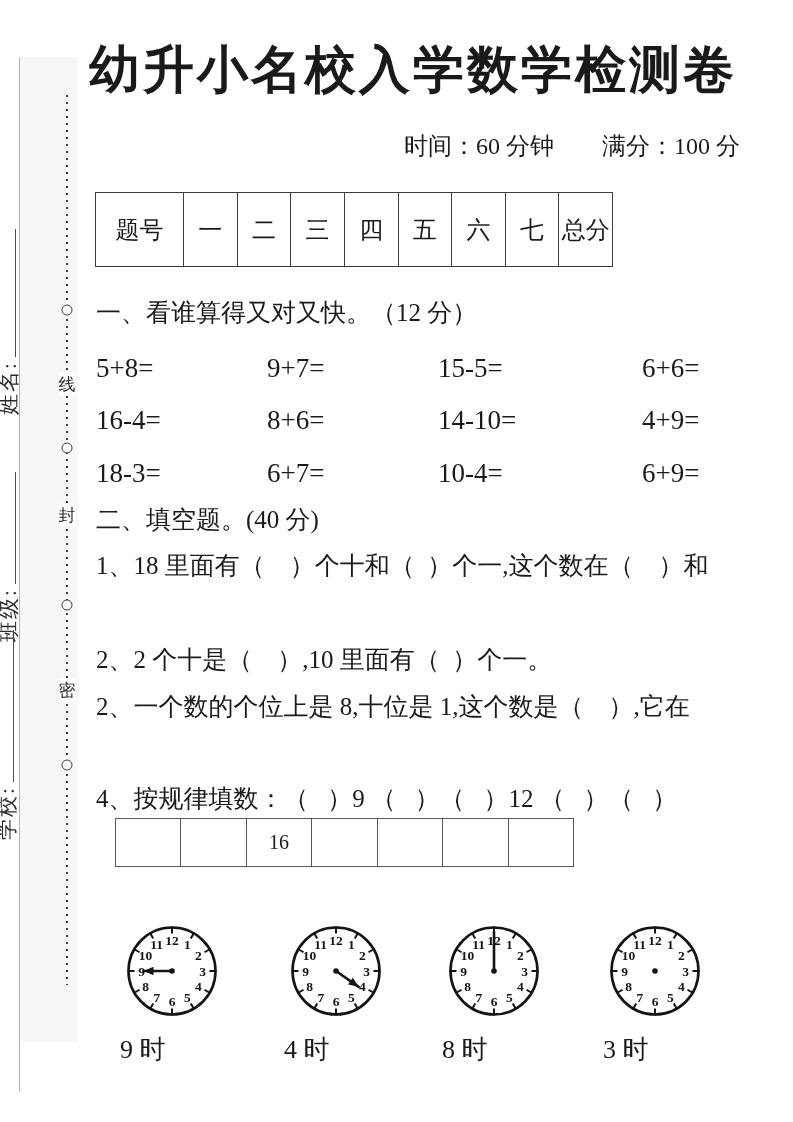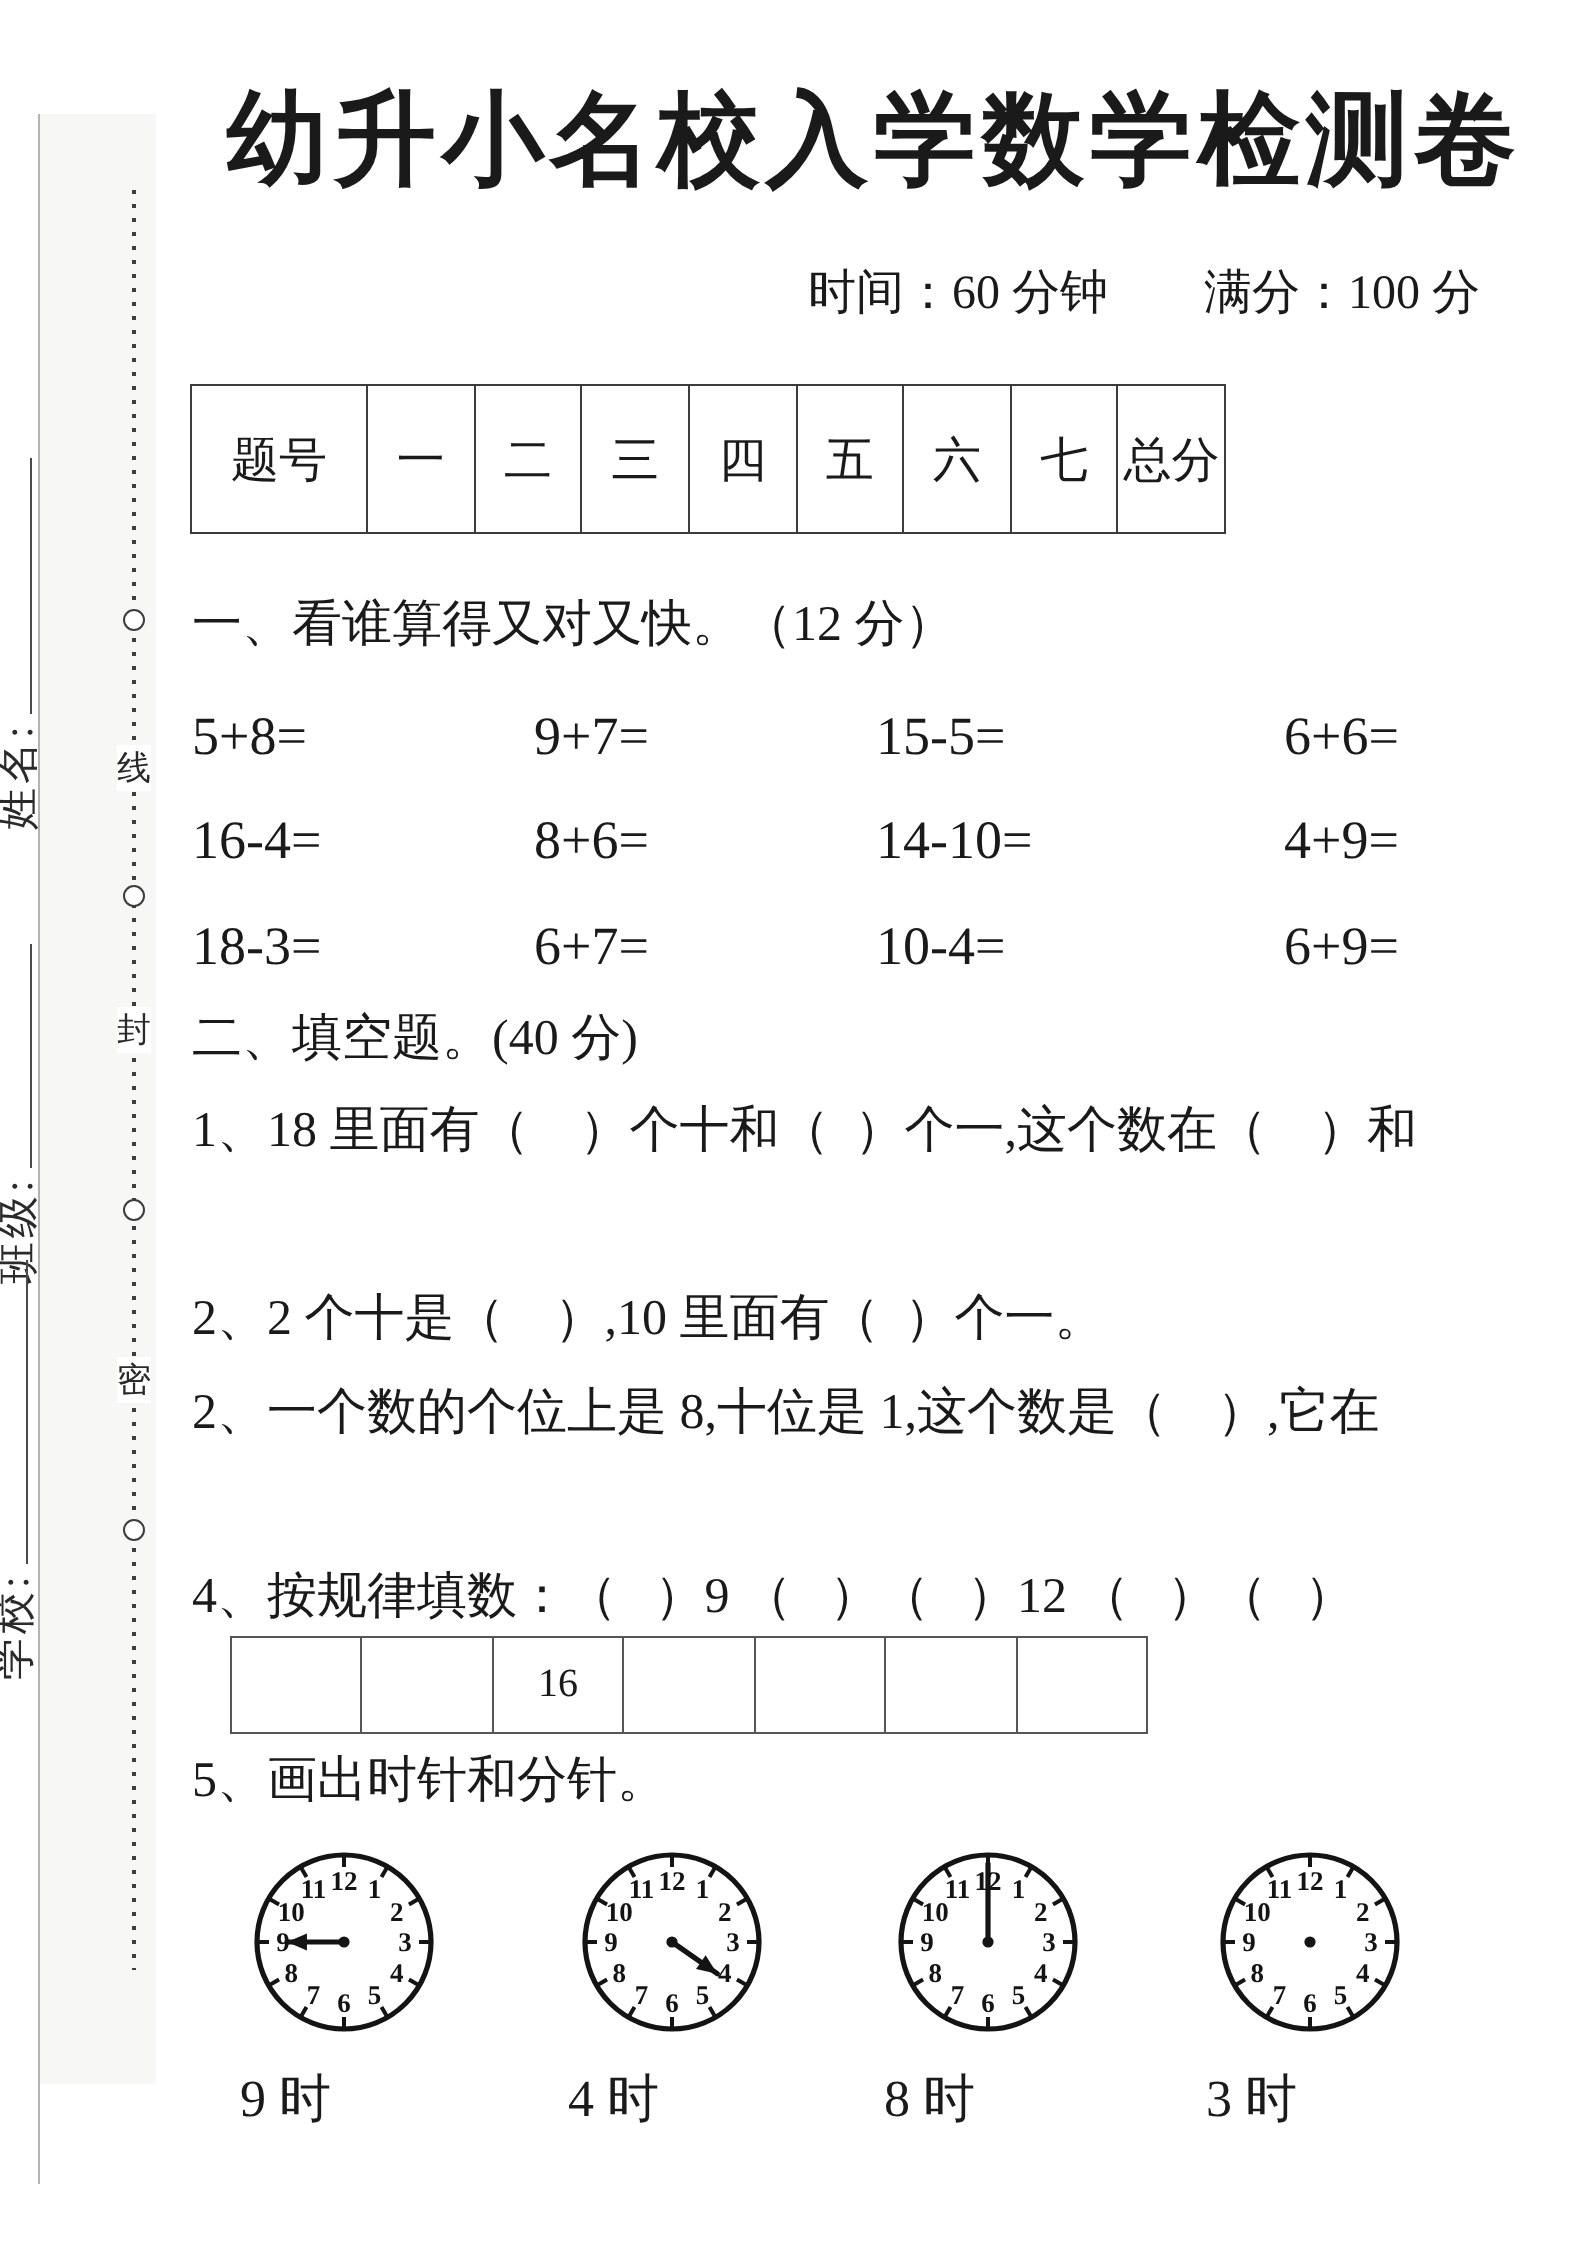--- a/index.html
+++ b/index.html
@@ -72,21 +72,20 @@
   .blank-class { width: 112px; }
   .blank-school{ width: 152px; }
 
   
   .title {
     position: absolute; left: 85px; top: 36px; width: 656px;
     text-align: center;
     font-size: 51px; font-weight: bold;
     letter-spacing: 3px;
     white-space: nowrap;
-    margin-left: 24px;
   }
   .subtitle {
     position: absolute; left: 95px; top: 130px; width: 645px;
     text-align: right;
     font-size: 24px;
     white-space: pre-wrap;
   }
 
   
   table.score {
@@ -231,21 +230,20 @@
       <td></td>
       <td>16</td>
       <td></td>
       <td></td>
       <td></td>
       <td></td>
     </tr>
   </tbody>
     </table>
 
-  <div class="tline" style="top:876px">5、画出时针和分针。</div>
 
   <div class="clock" style="left:120px">
       <svg viewBox="0 0 104 104">
         <circle cx="52" cy="52" r="43.5" fill="none" stroke="#141414" stroke-width="2.6"></circle>
         <line x1="70.75" y1="19.52404735808355" x2="74.25" y2="13.461869531592477" stroke="#141414" stroke-width="2"></line>
         <text x="67.25" y="25.58622518457462" text-anchor="middle" dominant-baseline="central" font-size="13.5" font-weight="bold" font-family="&quot;Liberation Serif&quot;,&quot;DejaVu Serif&quot;,serif" fill="#141414">1</text>
         <line x1="84.47595264191645" y1="33.25" x2="90.53813046840752" y2="29.749999999999996" stroke="#141414" stroke-width="2"></line>
         <text x="78.41377481542537" y="36.75" text-anchor="middle" dominant-baseline="central" font-size="13.5" font-weight="bold" font-family="&quot;Liberation Serif&quot;,&quot;DejaVu Serif&quot;,serif" fill="#141414">2</text>
         <line x1="89.5" y1="52" x2="96.5" y2="52" stroke="#141414" stroke-width="2"></line>
         <text x="82.5" y="52" text-anchor="middle" dominant-baseline="central" font-size="13.5" font-weight="bold" font-family="&quot;Liberation Serif&quot;,&quot;DejaVu Serif&quot;,serif" fill="#141414">3</text>

